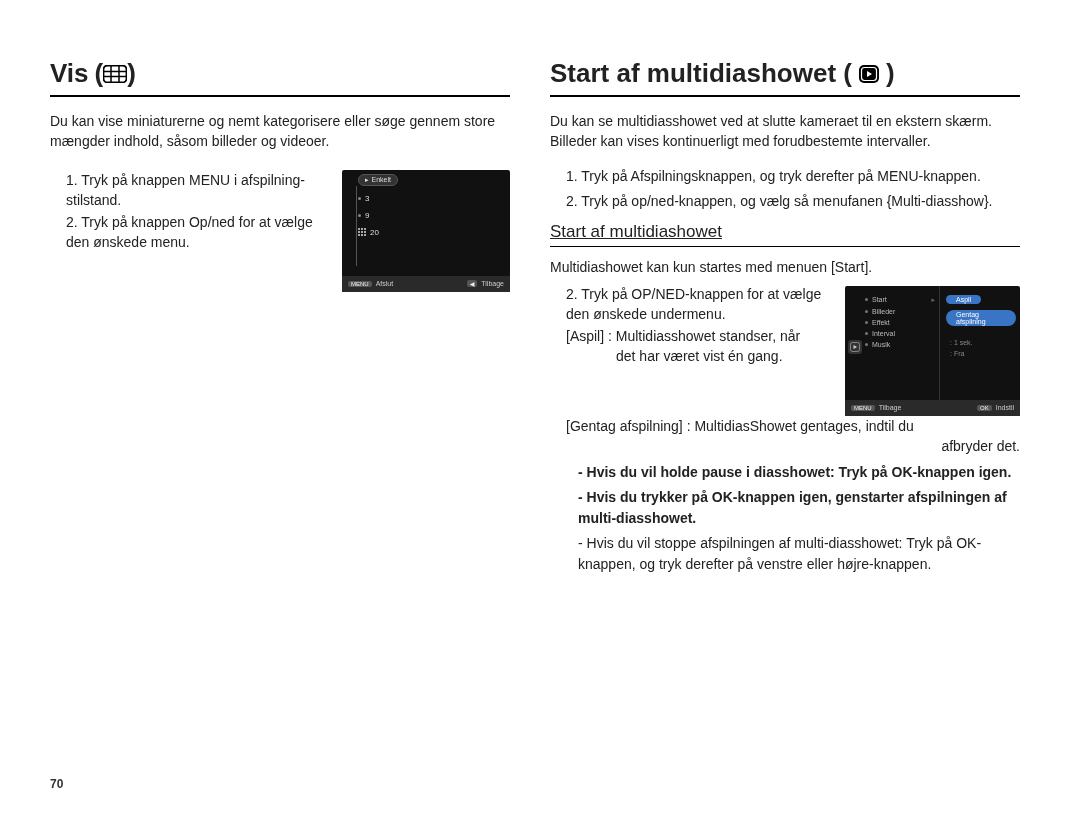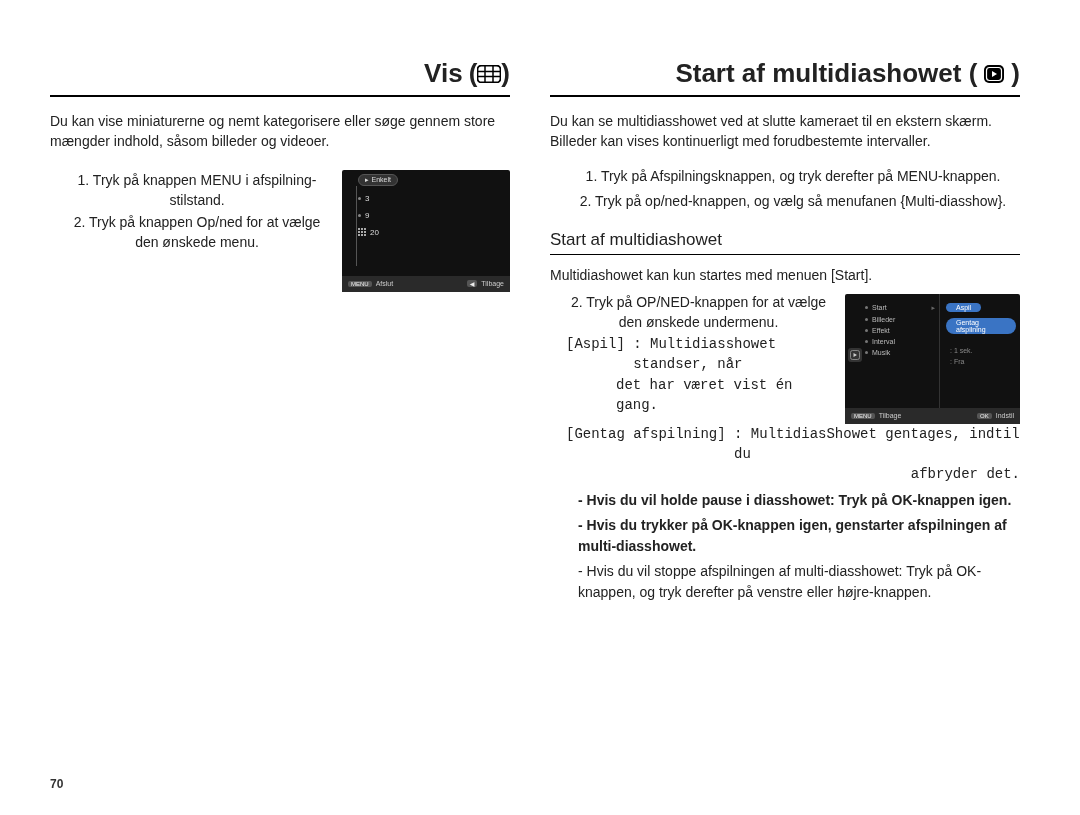--- a/index.html
+++ b/index.html
@@ -20,43 +20,43 @@
   .col-left { flex: 0 0 460px; }
   .col-right { flex: 1; }
 
   .h1 {
     font-size: 26px;
     font-weight: bold;
     display: flex;
     align-items: center;
     gap: 6px;
     margin-bottom: 6px;
-    justify-content: flex-end;
   }
   .h1-icon { display:inline-flex; align-items:center; }
   .hr-thick { border: none; border-top: 2px solid #000; margin-bottom: 14px; }
   .intro { font-size: 14px; line-height: 1.45; margin-bottom: 18px; }
 
   .steps { font-size: 14px; line-height: 1.5; }
   .steps .step { margin-bottom: 4px; }
-  .indent { padding-left: 16px; text-align: center; }
+  .indent { padding-left: 16px; }
 
   .subhead {
     font-size: 17px;
-    margin-top: 18px;
+    margin-top: 10px;
     margin-bottom: 4px;
+    text-decoration: underline;
   }
   .hr-thin { border: none; border-top: 1px solid #000; margin-bottom: 10px; }
 
   .body-row { display: flex; gap: 14px; }
   .body-text { flex: 1; font-size: 14px; line-height: 1.45; }
   .body-text .step { margin-bottom: 2px; }
   .sub-indent { padding-left: 16px; }
 
-  .defn { padding-left: 16px; font-size:14px; line-height:1.45;font-family:Liberation Mono, monospace; }
+  .defn { padding-left: 16px; font-size:14px; line-height:1.45; }
   .defn .d-row { display:flex; }
   .defn .d-term { white-space:pre; }
 
   
   .screen {
     background: #111;
     color: #ddd;
     border-radius: 2px;
     font-size: 8px;
     position: relative;

